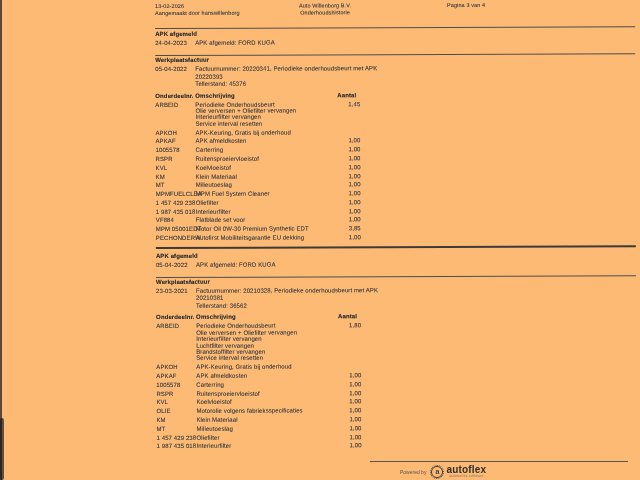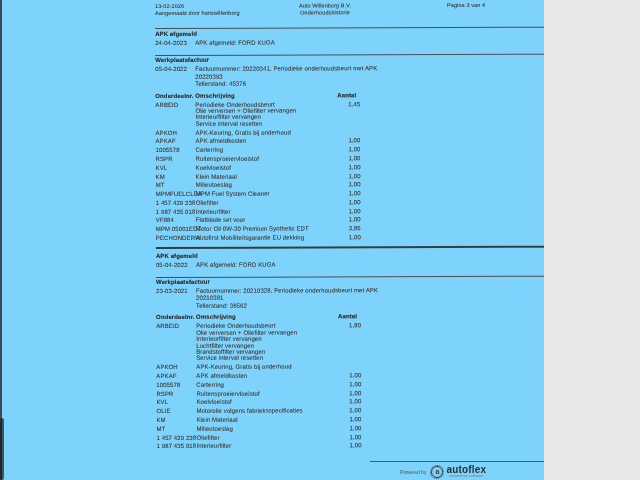--- a/index.html
+++ b/index.html
@@ -1,19 +1,19 @@
 <!DOCTYPE html>
 <html><head>
 <meta charset="utf-8">
 <style>
   html,body { margin:0; padding:0; }
   body { width:640px; height:480px; background:#e8e8e6; font-family:"Liberation Sans", sans-serif; }
   .page {
-    position:relative; width:544px; height:480px; overflow:hidden;
-    background:#7dd3fc; color:#414141;
+    position:relative; width:640px; height:480px; overflow:hidden;
+    background:#fdba74; color:#414141;
   }
   
   .edge-left { position:absolute; left:0; top:0; width:2px; height:480px; background:#2a2a2a; opacity:.8; }
   .edge-smudge { position:absolute; left:0; top:418px; width:4px; height:62px; background:#151515; opacity:.65; border-radius:2px; }
 
   .content {
     position:absolute; left:155px; top:0; width:480px;
     font-size:6px; line-height:7px; letter-spacing:.1px;
     transform:rotate(-0.2deg); transform-origin:left top;
     text-shadow:0 0 .4px rgba(70,70,70,.55);

